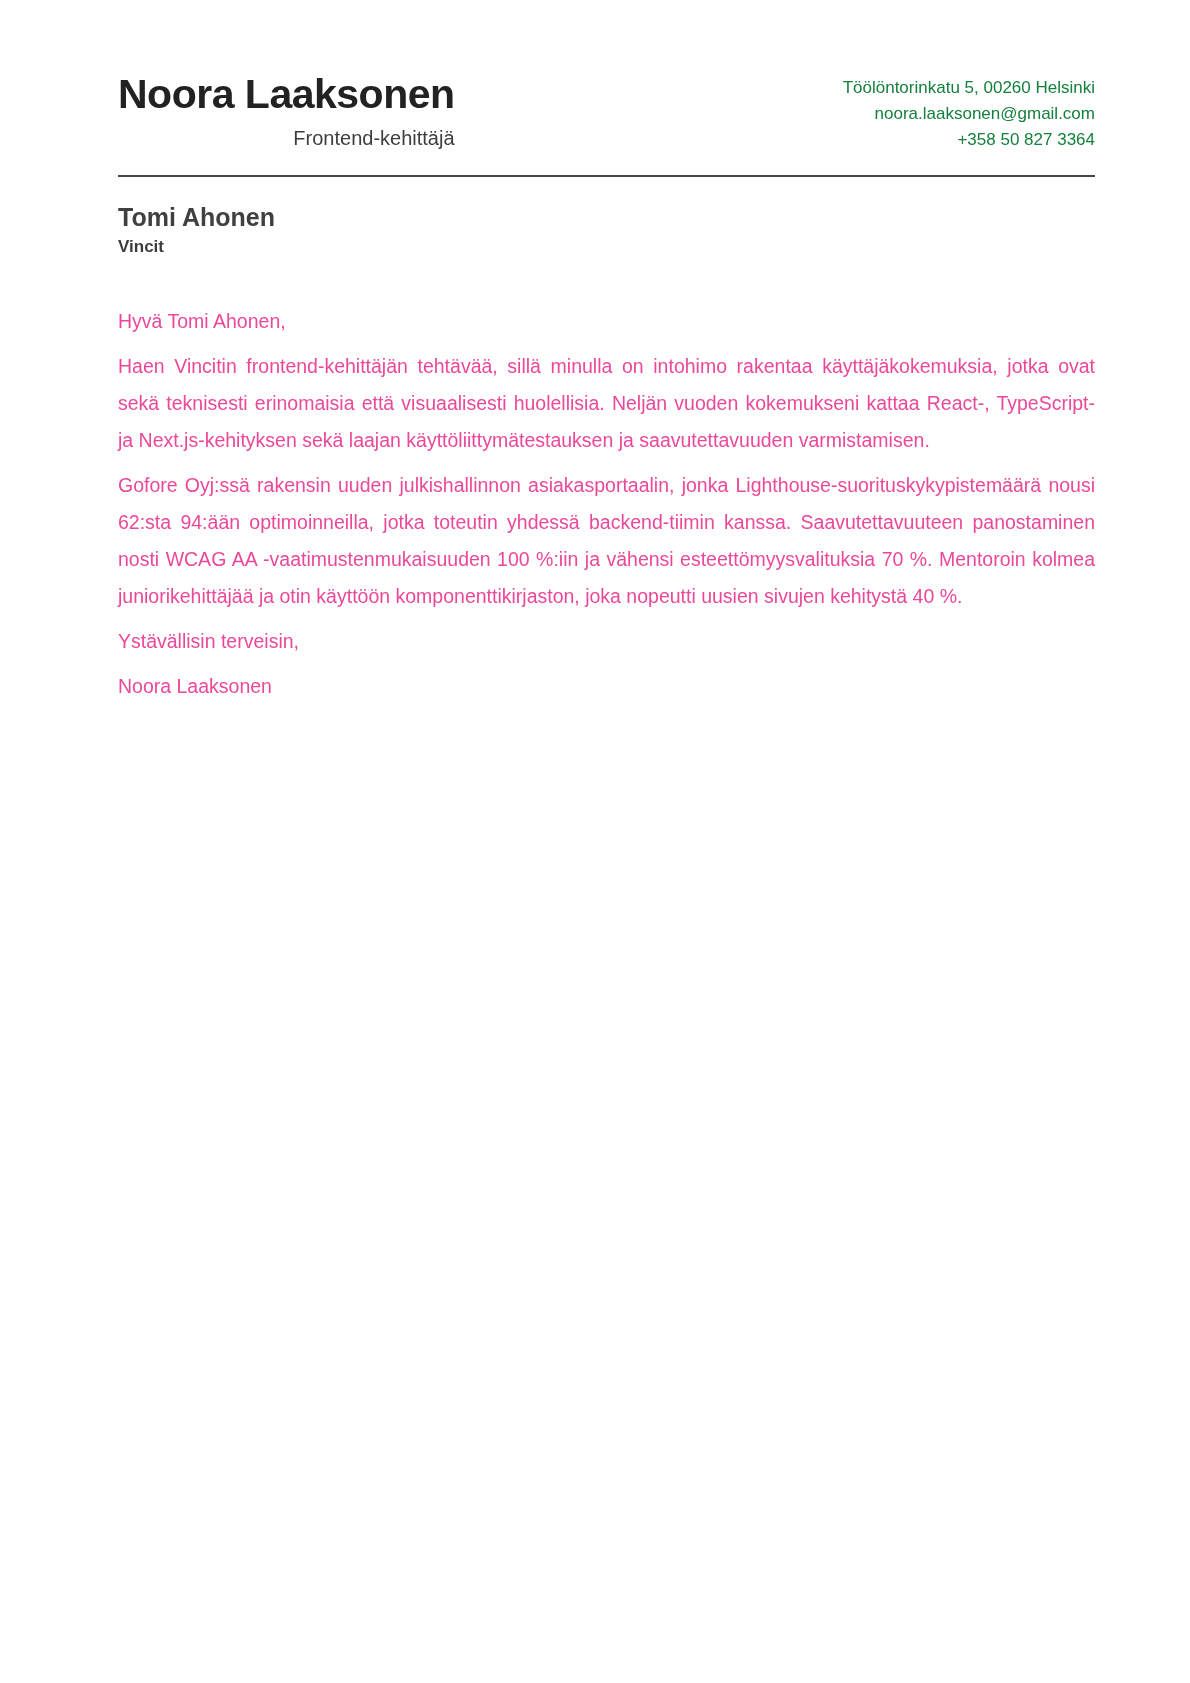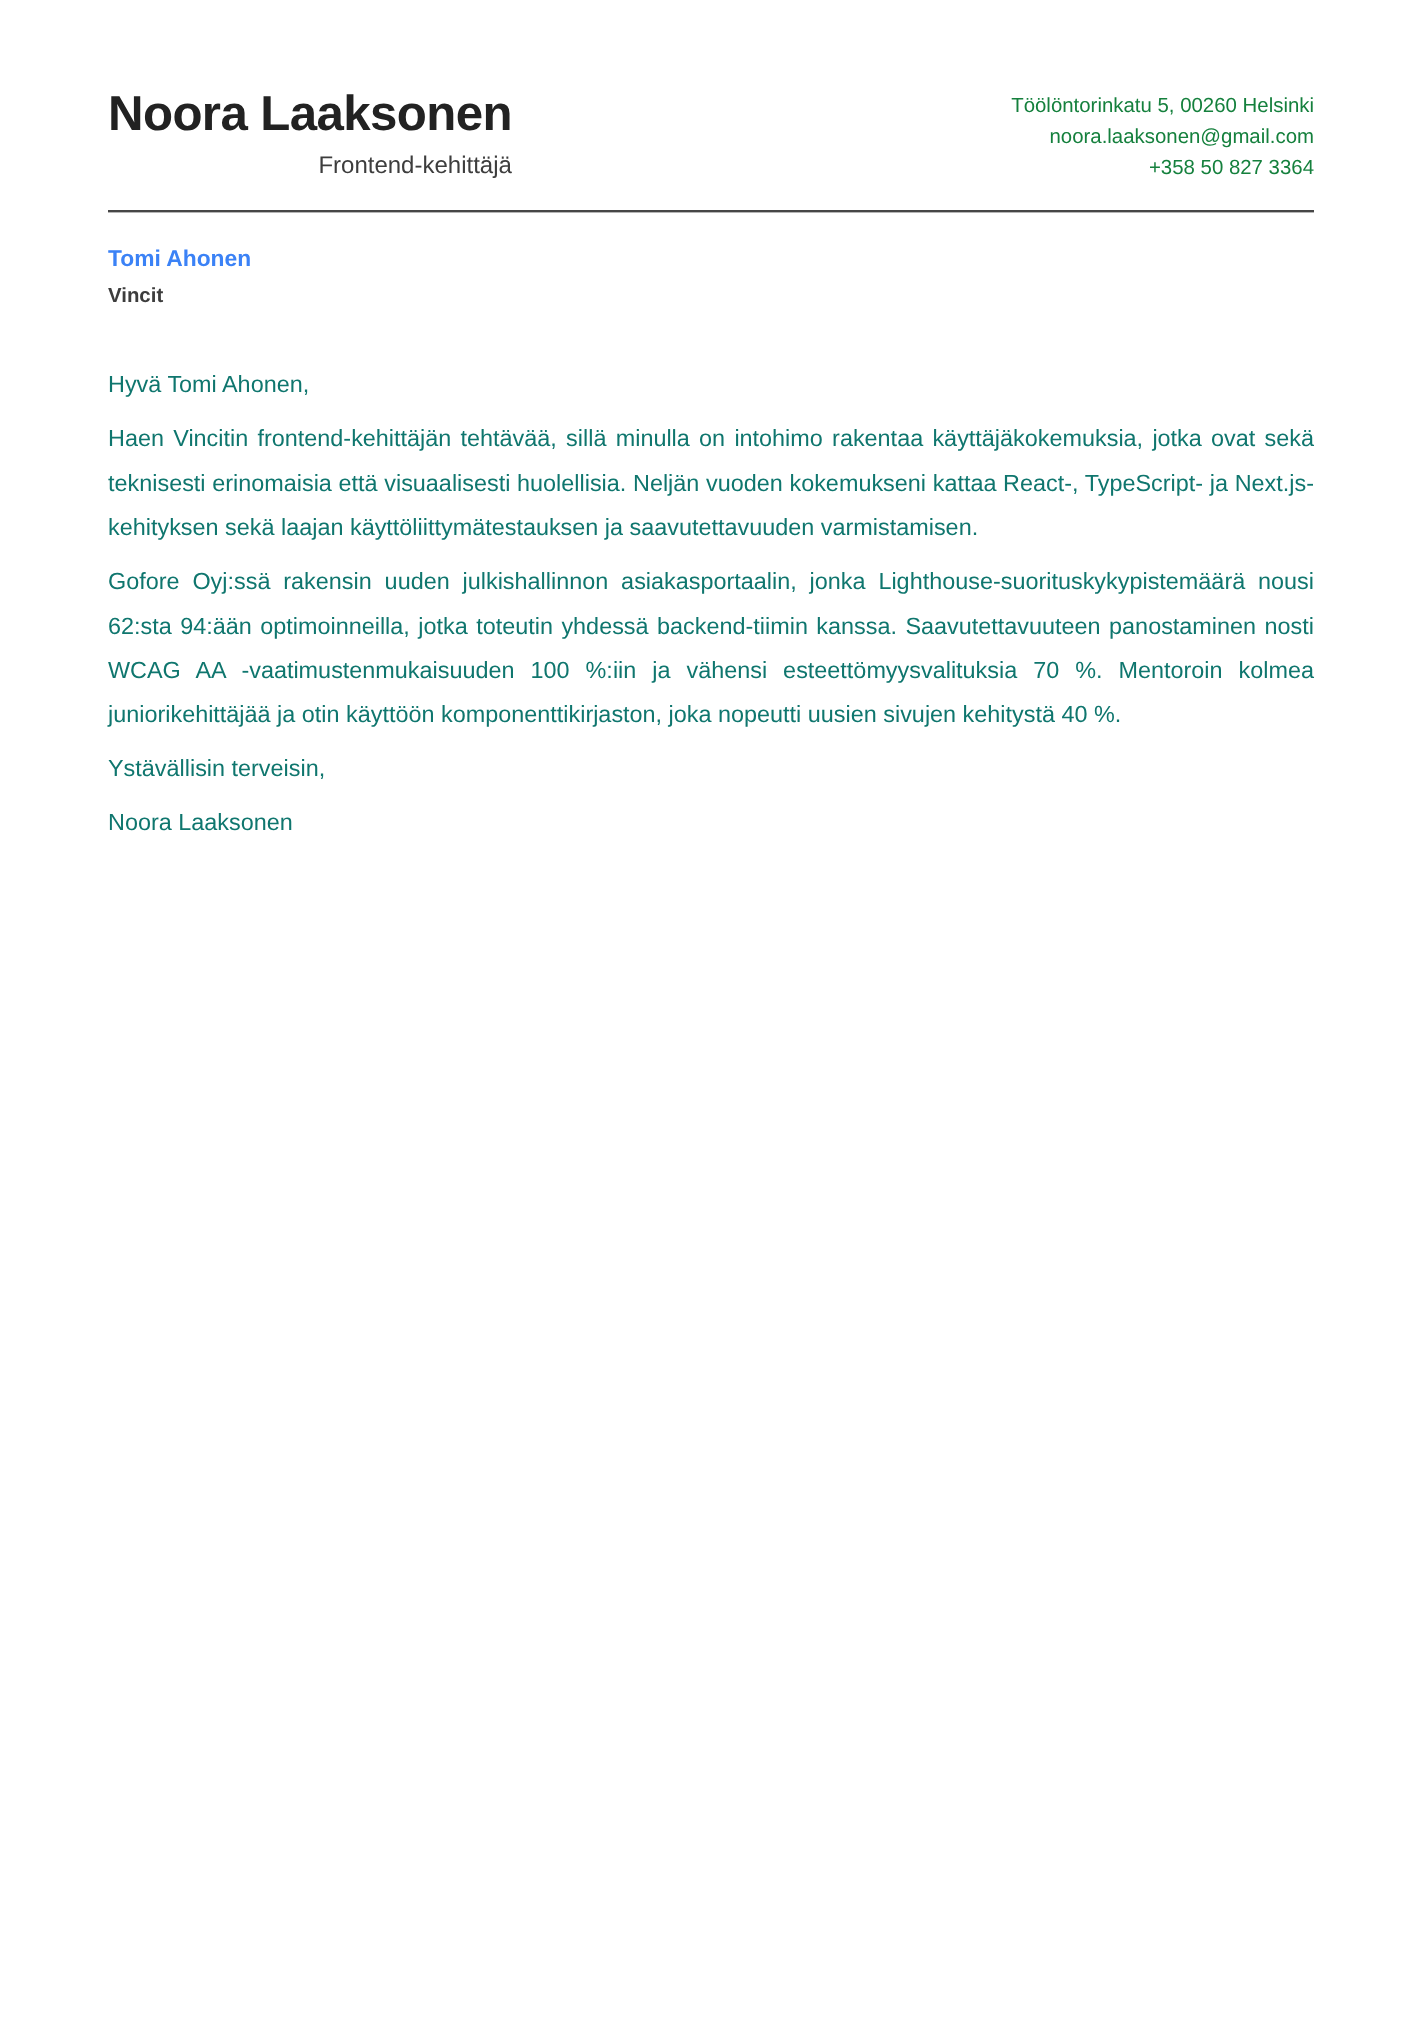--- a/index.html
+++ b/index.html
@@ -6,21 +6,21 @@
     margin: 0;
     padding: 0;
     background: #ffffff;
   }
   .page {
     position: relative;
     width: 1190px;
     height: 1683px;
     box-sizing: border-box;
     background: #ffffff;
-    padding: 72px 95px 0 90px;
+    padding: 72px 95px 0 118px;
     font-family: "Liberation Sans", sans-serif;
     color: #3d3d3d;
     overflow: hidden;
   }
   .header {
     display: flex;
     justify-content: space-between;
     align-items: flex-start;
   }
   .candidate-name {
@@ -50,36 +50,36 @@
     border: 0;
     border-top: 2px solid #464646;
   }
   .date {
     margin-top: 60px;
     font-size: 17.5px;
     line-height: 22px;
   }
   .recipient-name {
     margin-top: 28px;
-    font-size: 19px;
+    font-size: 25px;
     line-height: 24px;
     font-weight: 700;
-    color: #3b82f6;
+    color: #404040;
   }
   .recipient-company {
     margin-top: 7px;
     font-size: 17px;
     line-height: 21px;
     font-weight: bold;
   }
   .letter-body p {
     margin: 8px 0 0 0;
     font-size: 19.5px;
     line-height: 37px;
-    color: #0f766e;
+    color: #ec4899;
   }
   .greeting {
     margin-top: 46px !important;
   }
   .para {
     text-align: justify;
   }
 </style>
 </head>
 <body>

